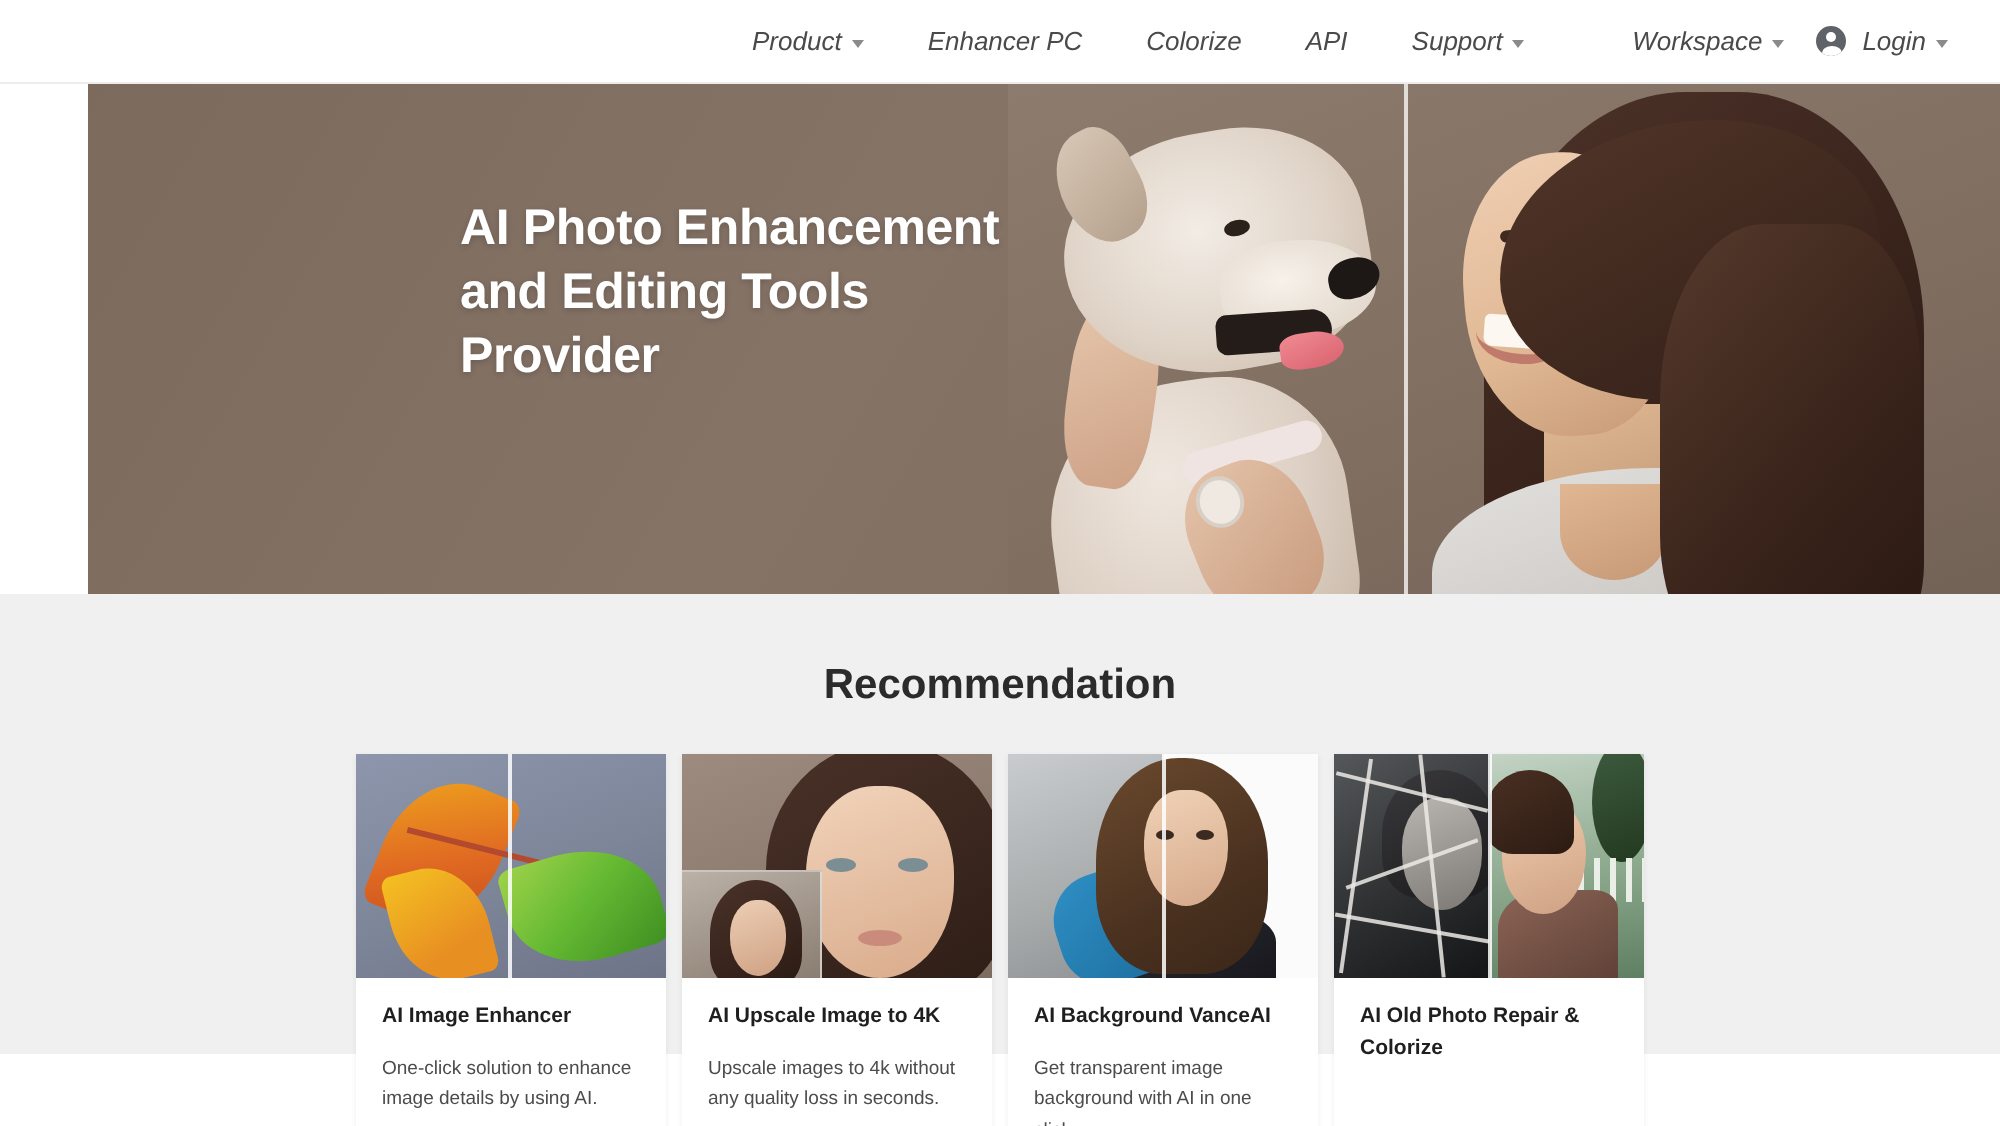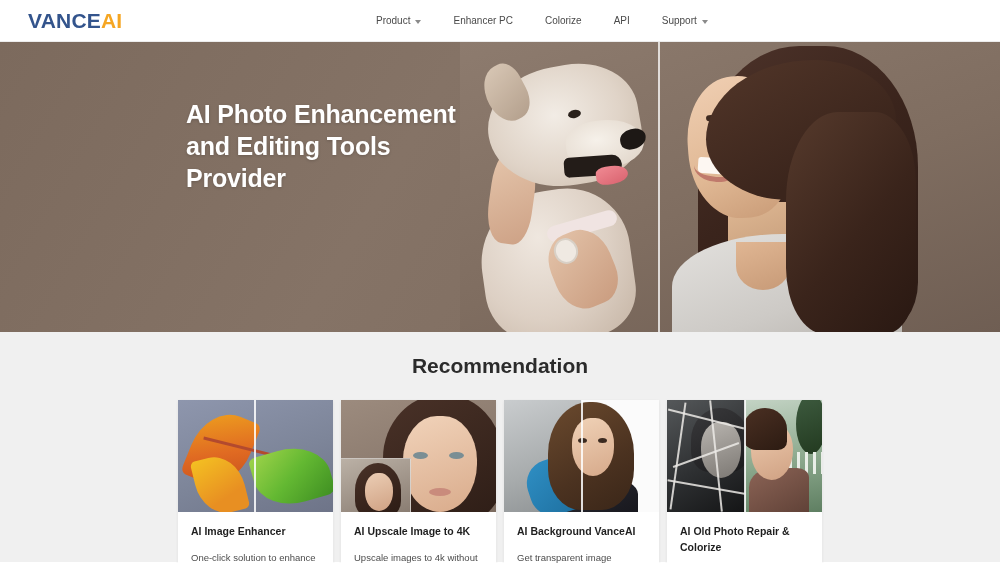--- a/index.html
+++ b/index.html
@@ -34,25 +34,26 @@
     position: absolute;
     left: 360px;
     display: flex;
     align-items: center;
     gap: 0px;
   }
   .nav-item {
     display: flex;
     align-items: center;
     gap: 5px;
-    font-size: 10px;
+    font-size: 13px;
     color: #4a4a4a;
     padding: 0 16px;
     white-space: nowrap;
     cursor: pointer;
+    font-style: italic;
   }
   .caret {
     width: 0; height: 0;
     border-left: 3.5px solid transparent;
     border-right: 3.5px solid transparent;
     border-top: 4px solid #8a8a8a;
     display: inline-block;
     margin-top: 2px;
   }
 
@@ -84,24 +85,25 @@
     content: "";
     position: absolute;
     width: 10px; height: 7px;
     border-radius: 50% 50% 0 0;
     background: #fff;
     left: 2.5px; top: 9.5px;
   }
 
   
   .hero {
-    height: 290px;
+    height: 255px;
     position: relative;
     overflow: hidden;
     background: linear-gradient(120deg, #7c6a5d 0%, #857366 40%, #7a685b 100%);
+    margin-left: 44px;
   }
   .hero-photo {
     position: absolute;
     left: 460px; top: 0;
     width: 540px; height: 291px;
     overflow: hidden;
   }
   .photo-bg {
     position: absolute; inset: 0;
     background: linear-gradient(160deg, #8d7b6e 0%, #7f6d60 55%, #6f5e53 100%);
@@ -323,21 +325,21 @@
   }
 
   
   .reco {
     background: #f0f0f0;
     height: 230px;
     position: relative;
   }
   .reco-title {
     text-align: center;
-    padding-top: 22px;
+    padding-top: 34px;
     font-size: 21px;
     font-weight: 700;
     color: #2b2b2b;
   }
   .cards {
     display: flex;
     justify-content: center;
     gap: 8px;
     margin-top: 22px;
   }
@@ -585,23 +587,20 @@
     right: -4px; top: -6px;
     width: 30px; height: 60px;
     background: linear-gradient(160deg, #3e5c40, #22391f);
     border-radius: 50%;
   }
 </style>
 </head>
 <body>
 
 <div class="header">
-  <div class="logo">
-    <span class="vance">VANCE</span><span class="ai">AI</span>
-  </div>
 
   <nav class="nav">
     <div class="nav-item">
       <span>Product</span>
       <span class="caret"></span>
     </div>
     <div class="nav-item">
       <span>Enhancer PC</span>
     </div>
     <div class="nav-item">
@@ -609,20 +608,31 @@
     </div>
     <div class="nav-item">
       <span>API</span>
     </div>
     <div class="nav-item">
       <span>Support</span>
       <span class="caret"></span>
     </div>
   </nav>
 
+  <div class="nav-right">
+    <div class="nav-item">
+      <span>Workspace</span>
+      <span class="caret"></span>
+    </div>
+    <div class="nav-item">
+      <span class="avatar-icon"></span>
+      <span>Login</span>
+      <span class="caret"></span>
+    </div>
+  </div>
 </div>
 
 <section class="hero">
 
   <div class="hero-photo">
     <div class="photo-bg"></div>
 
     <div class="dog-body"></div>
     <div class="hand"></div>
     <div class="dog-head"></div>

